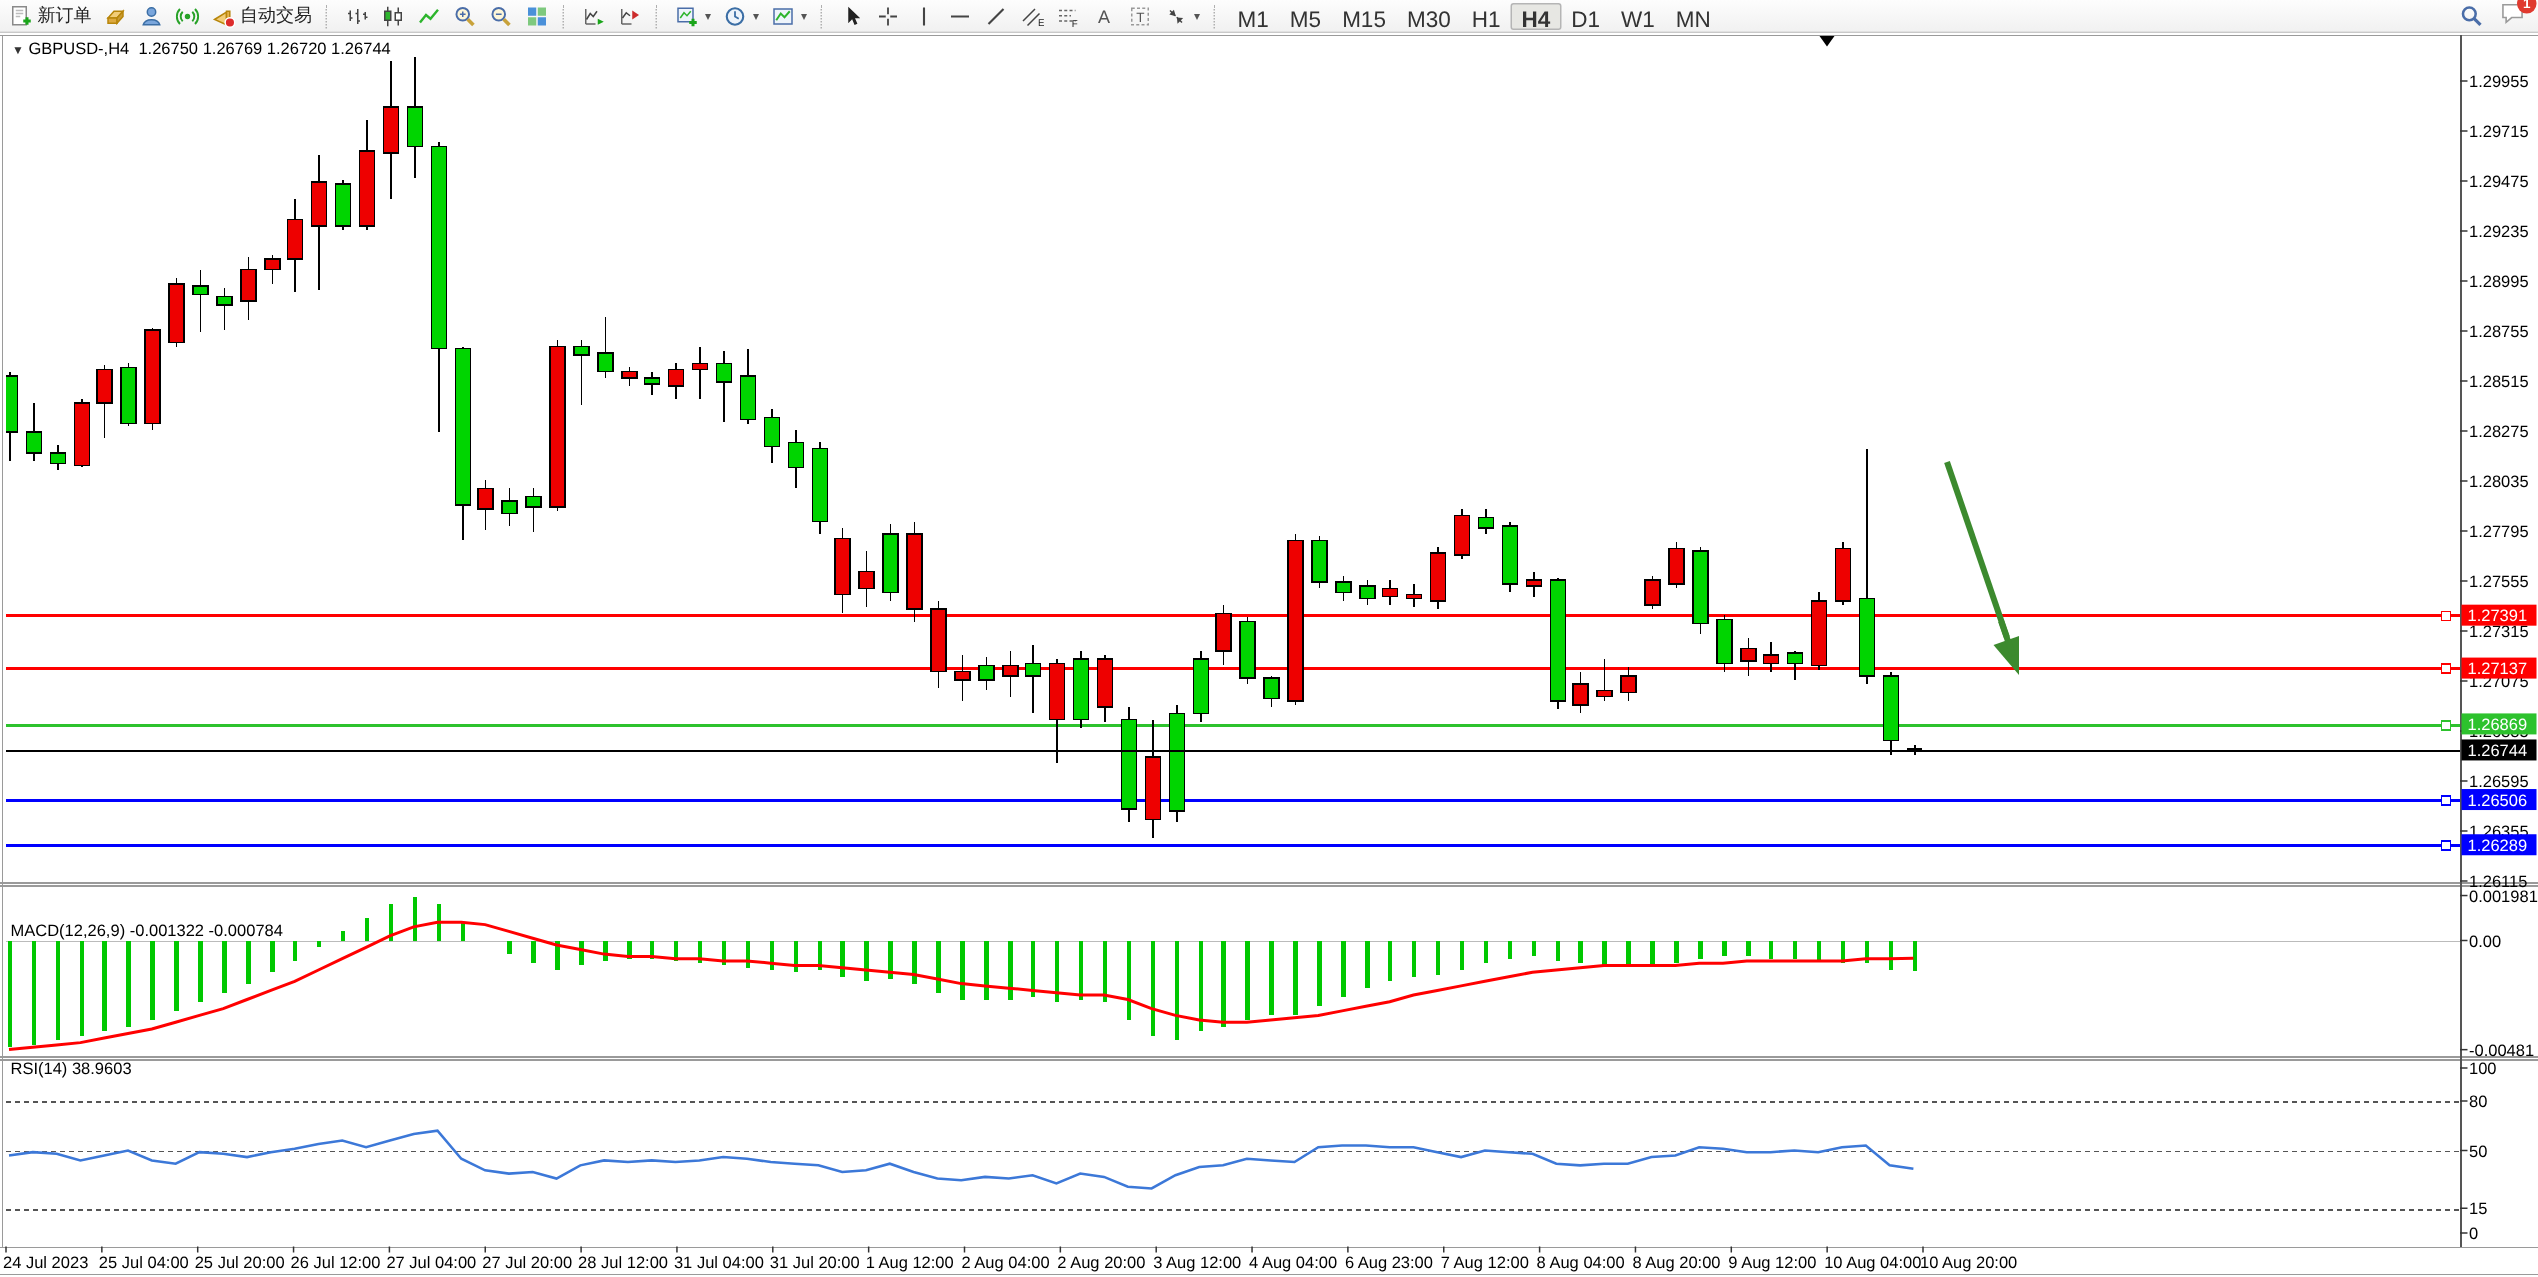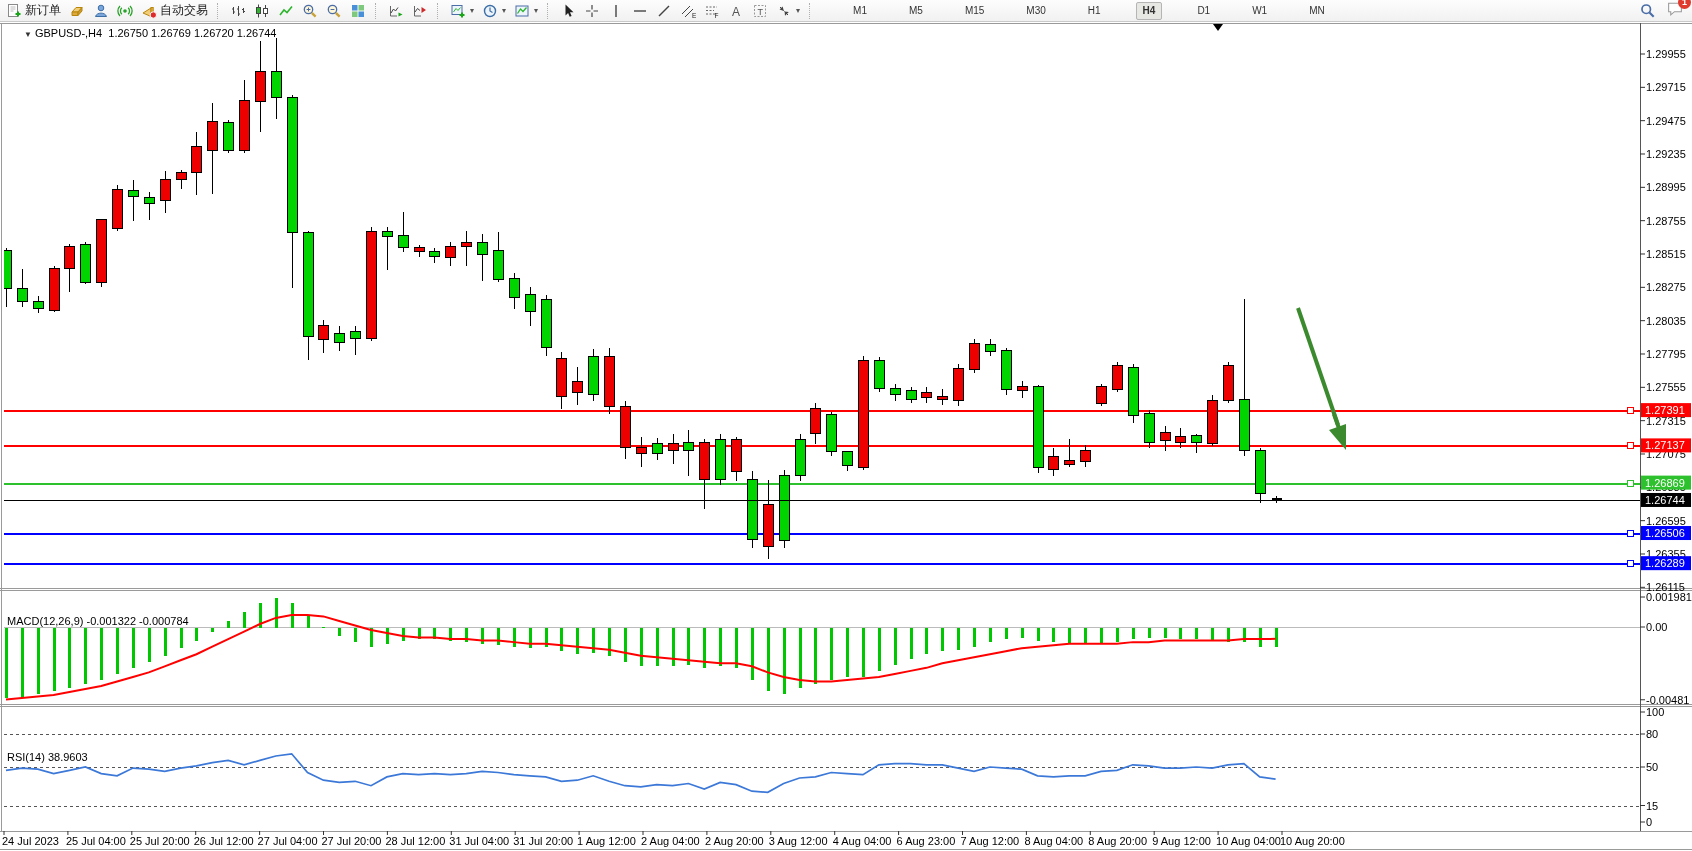--- a/index.html
+++ b/index.html
@@ -8,35 +8,35 @@
   .toolbar{position:absolute;left:0;top:0;width:1692px;height:22px;z-index:5;
     background:linear-gradient(#fdfdfd,#f1f1f1);border-bottom:1px solid #c9c9c9;
     display:flex;align-items:center;padding-left:2px;box-sizing:border-box;}
   .tb-group{display:flex;align-items:center;height:22px;}
   .tb-sep{width:4px;height:16px;border-left:1px dotted #b0b0b0;margin:0 4px 0 5px;}
   .tbtn{display:flex;align-items:center;gap:3px;border:none;background:transparent;
     padding:1px 4px;height:20px;font-family:"Liberation Sans",sans-serif;font-size:12px;
     color:#222;cursor:default;}
   .tbtn svg{display:block;}
   .caret{font-size:8px;color:#555;margin-left:1px;}
-  .tf{border:1px solid transparent;background:transparent;font-size:10px;color:#333;
-    padding:2px 6px;height:18px;font-family:"Liberation Sans",sans-serif;margin-left:28px;}
+  .tf{border:1px solid transparent;background:transparent;font-size:15px;color:#333;
+    padding:2px 6px;height:18px;font-family:"Liberation Sans",sans-serif;}
   .tf.active{background:#e7e7e3;border:1px solid #b5b5b5;border-radius:2px;font-weight:bold;}
   .tb-right{margin-left:auto;display:flex;align-items:center;gap:6px;padding-right:8px;}
   .badge{position:absolute;top:-4px;right:-7px;background:#e03a2f;color:#fff;
     border-radius:50%;width:13px;height:13px;font-size:9px;line-height:13px;
     text-align:center;font-weight:bold;}
   .chatwrap{position:relative;}
   
   #chart{position:absolute;left:0;top:0;z-index:1;}
   .ovl{position:absolute;z-index:3;font-size:11px;color:#000;white-space:pre;}
-  .symbol-label{left:24px;top:27px;text-align:right;}
+  .symbol-label{left:8px;top:27px;text-align:right;}
   .symbol-label .tri{font-size:8px;color:#333;margin-right:3px;}
   .macd-label{left:7px;top:590px;margin-top:25px;}
-  .rsi-label{left:7px;top:707px;margin-top:44px;}
+  .rsi-label{left:7px;top:707px;}
 </style>
 </head>
 <body>
 
 <div class="toolbar">
   <div class="tb-group">
     <button class="tbtn">
       <span>
         <svg width="16" height="16" viewBox="0 0 16 16">
             <rect x="2.5" y="1.5" width="9" height="12" fill="#fff" stroke="#8a8a8a"></rect>

